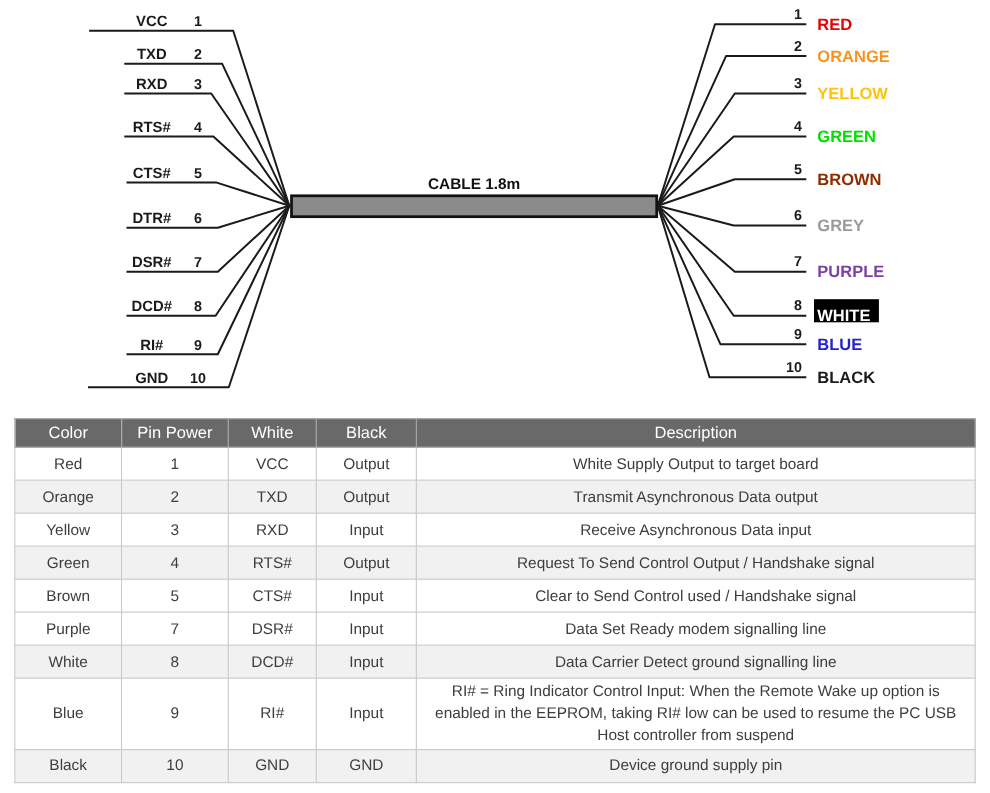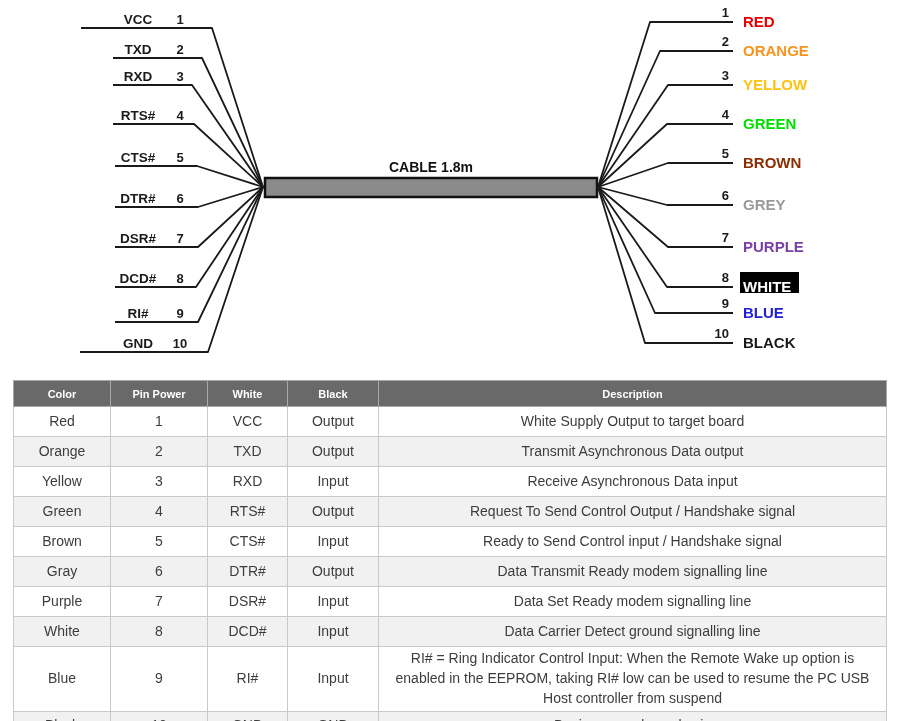--- a/index.html
+++ b/index.html
@@ -7,21 +7,21 @@
   .diagram-wrap{position:relative;width:900px;height:374px;}
   svg text{font-family:"Liberation Sans",sans-serif;font-weight:bold;}
   .wire{fill:none;stroke:#1a1a1a;stroke-width:1.8;stroke-linejoin:round;}
   .lbl-left{font-size:13.5px;fill:#1a1a1a;text-anchor:middle;}
   .num{font-size:13px;fill:#1a1a1a;}
   .num-left{text-anchor:middle;}
   .num-right{text-anchor:end;}
   .lbl-right{font-size:15px;text-anchor:start;}
   .cable-lbl{font-size:14px;fill:#111111;text-anchor:middle;}
   table.pinout{border-collapse:collapse;table-layout:fixed;width:873px;margin:6px 0 0 13px;border:1px solid #9c9c9c;}
-  .pinout th{background:#696969;color:#ffffff;font-weight:bold;font-size:11px;height:25px;padding:0 2px;border:1px solid #a9a9a9;}
+  .pinout th{background:#696969;color:#ffffff;font-weight:normal;font-size:15px;height:25px;padding:0 2px;border:1px solid #a9a9a9;}
   .pinout td{font-size:14px;color:#3d3d3d;text-align:center;vertical-align:middle;height:25px;line-height:1.42;padding:2px 5px;border:1px solid #c9c9c9;background:#ffffff;}
   .pinout tr.alt td{background:#f1f1f1;}
 </style>
 </head>
 <body>
 
 <div class="page">
   <div class="diagram-wrap">
     <svg id="diagram-svg" viewBox="0 0 900 374" width="900" height="374">
         <polyline class="wire" points="81,28 212,28 263,187"></polyline>
@@ -134,28 +134,21 @@
           <td>4</td>
           <td>RTS#</td>
           <td>Output</td>
           <td>Request To Send Control Output / Handshake signal</td>
         </tr>
         <tr>
           <td>Brown</td>
           <td>5</td>
           <td>CTS#</td>
           <td>Input</td>
-          <td>Ready to Send Control input / Handshake signal</td>
-        </tr>
-        <tr class="alt">
-          <td>Gray</td>
-          <td>6</td>
-          <td>DTR#</td>
-          <td>Output</td>
-          <td>Data Transmit Ready modem signalling line</td>
+          <td>Clear to Send Control used / Handshake signal</td>
         </tr>
         <tr>
           <td>Purple</td>
           <td>7</td>
           <td>DSR#</td>
           <td>Input</td>
           <td>Data Set Ready modem signalling line</td>
         </tr>
         <tr class="alt">
           <td>White</td>

